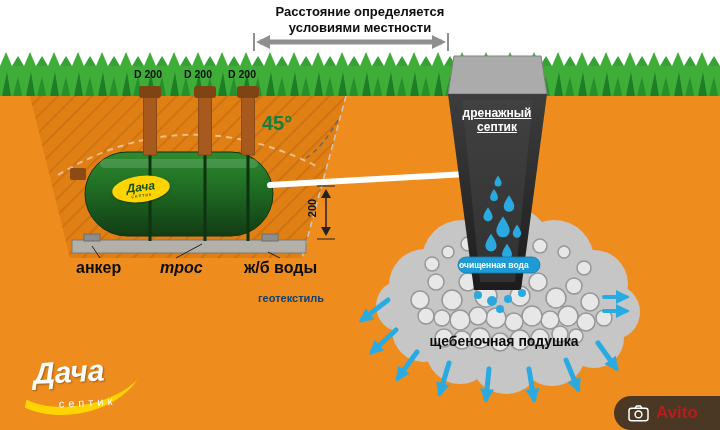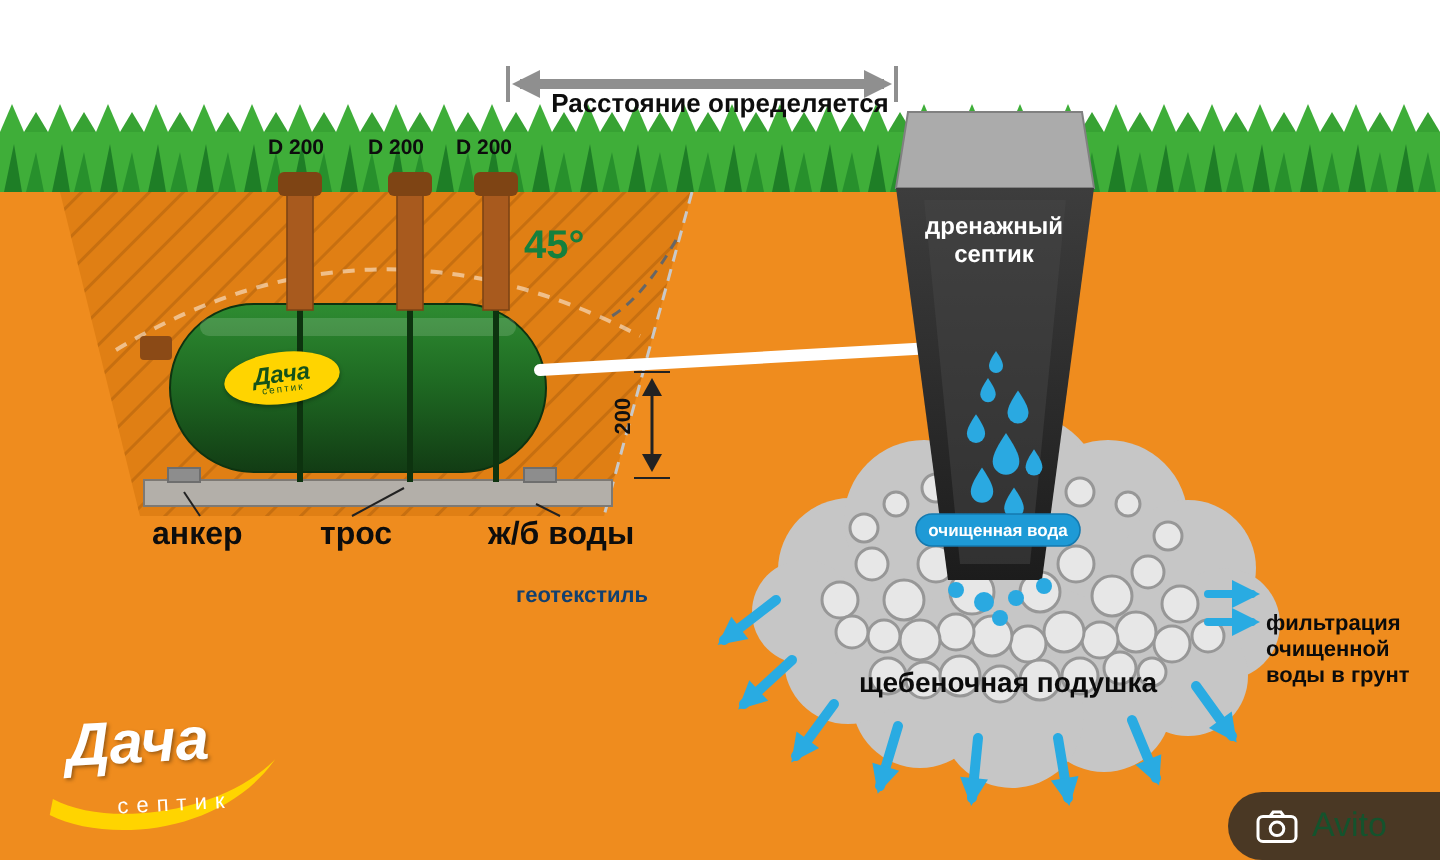--- a/index.html
+++ b/index.html
@@ -2,46 +2,46 @@
 <html><head>
 <meta charset="utf-8">
 <style>
   html,body{margin:0;padding:0;background:#888;}
   #stage{position:relative;width:720px;height:430px;overflow:hidden;
          font-family:"Liberation Sans","DejaVu Sans",sans-serif;
          background:#fff;outline:1px solid #d0d0d0;}
   #art{position:absolute;left:0;top:0;}
   .lbl{position:absolute;color:#101010;white-space:normal;}
   .ctr{text-align:center;}
-  .title{left:245px;top:4px;width:230px;font-size:13px;font-weight:bold;line-height:1.25;color:#0d0d0d;margin-top:40px;}
+  .title{left:245px;top:4px;width:230px;font-size:13px;font-weight:bold;line-height:1.25;color:#0d0d0d;}
   .d200{top:68px;width:44px;font-size:10.5px;font-weight:bold;color:#0d0d0d;}
   .angle{left:262px;top:112px;font-size:20px;font-weight:bold;color:#15803d;}
   .depth{left:292px;top:202px;width:40px;text-align:center;font-size:11px;font-weight:bold;
          transform:rotate(-90deg);color:#111;}
   .callout{top:259px;font-size:16px;font-weight:bold;color:#0d0d0d;}
   .wellttl{left:447px;top:106px;width:100px;text-align:center;color:#fff;font-size:12px;
-           font-weight:bold;line-height:1.18;}
-  .water{left:459px;top:260px;width:80px;text-align:center;color:#fff;font-size:8.5px;font-weight:bold;}
+           font-weight:bold;line-height:1.18;text-decoration:underline;}
+  .water{left:459px;top:260px;width:80px;text-align:left;color:#fff;font-size:8.5px;font-weight:bold;}
   .geo{left:258px;top:292px;font-size:11px;font-weight:bold;color:#12406F;}
   .cushion{left:406px;top:333px;width:196px;text-align:center;font-size:14px;font-weight:bold;color:#0b0b0b;}
   .filtr{left:633px;top:306px;width:84px;font-size:11px;font-weight:bold;line-height:1.18;color:#0b0b0b;}
   .tanklogo{left:112px;top:176px;width:58px;height:26px;background:#FFD400;border-radius:50%;
             transform:rotate(-7deg);display:flex;flex-direction:column;align-items:center;
             justify-content:center;box-shadow:0 1px 2px rgba(0,0,0,.35);}
   .tanklogo .nm{font-size:12px;font-weight:bold;font-style:italic;color:#14521a;line-height:1;}
   .tanklogo .sb{font-size:5px;letter-spacing:1px;color:#14521a;line-height:1;}
   .brand{left:22px;top:352px;width:140px;height:74px;transform:rotate(-3deg);}
   .brand .nm{position:absolute;left:12px;top:2px;font-size:30px;font-weight:bold;font-style:italic;
              color:#fff;text-shadow:1px 1px 2px rgba(0,0,0,.35);}
   .brand .sb{position:absolute;left:36px;top:44px;font-size:11px;letter-spacing:4px;color:#fff;}
   .brand svg{position:absolute;left:0;top:20px;}
   .wm{position:absolute;right:0;bottom:0;height:34px;width:106px;background:rgba(38,38,38,.82);
       border-radius:17px 0 0 17px;display:flex;align-items:center;gap:7px;padding-left:14px;
       box-sizing:border-box;}
-  .wm .txt{color:#14532d;font-size:17px;font-weight:normal;}
+  .wm .txt{color:#b91c1c;font-size:17px;font-weight:bold;}
 </style>
 </head>
 <body>
 
 <div id="stage">
 
 <svg id="art" width="720" height="430" viewBox="0 0 720 430">
   <defs>
     <pattern id="grassP" x="0" y="50" width="24" height="46" patternUnits="userSpaceOnUse">
       <polygon points="0,16 6,2 12,16" fill="#3FAE39"></polygon>
@@ -220,42 +220,42 @@
 
   <g stroke="#222" stroke-width="1">
     <line x1="100" y1="258" x2="92" y2="246"></line>
     <line x1="176" y1="258" x2="202" y2="244"></line>
     <line x1="280" y1="258" x2="268" y2="252"></line>
   </g>
 </svg>
 
 <div class="lbl title ctr">
   <span>Расстояние определяется</span><br>
+  <span>условиями местности</span>
 </div>
 
 <div class="lbl d200" style="left:134px;">D 200</div>
 <div class="lbl d200" style="left:184px;">D 200</div>
 <div class="lbl d200" style="left:228px;">D 200</div>
 
 <div class="lbl angle">45°</div>
 <div class="lbl depth">200</div>
 
 <div class="lbl callout" style="left:76px;">анкер</div>
-<div class="lbl callout" style="left:160px;">трос</div>
+<div class="lbl callout" style="left:160px;font-style:italic;">трос</div>
 <div class="lbl callout" style="left:244px;">ж/б воды</div>
 
 <div class="lbl wellttl">
   <span>дренажный</span><br>
   <span>септик</span>
 </div>
 <div class="lbl water">очищенная вода</div>
 
 <div class="lbl geo">геотекстиль</div>
 <div class="lbl cushion">щебеночная подушка</div>
-<div class="lbl filtr">фильтрация очищенной воды в грунт</div>
 
 <div class="lbl tanklogo">
   <span class="nm">Дача</span>
   <span class="sb">септик</span>
 </div>
 
 <div class="lbl brand">
   <svg width="130" height="50" viewBox="0 0 130 50">
     <path d="M4,24 C30,40 88,36 116,10 C88,46 30,48 2,32 Z" fill="#FFD400"></path>
   </svg>

